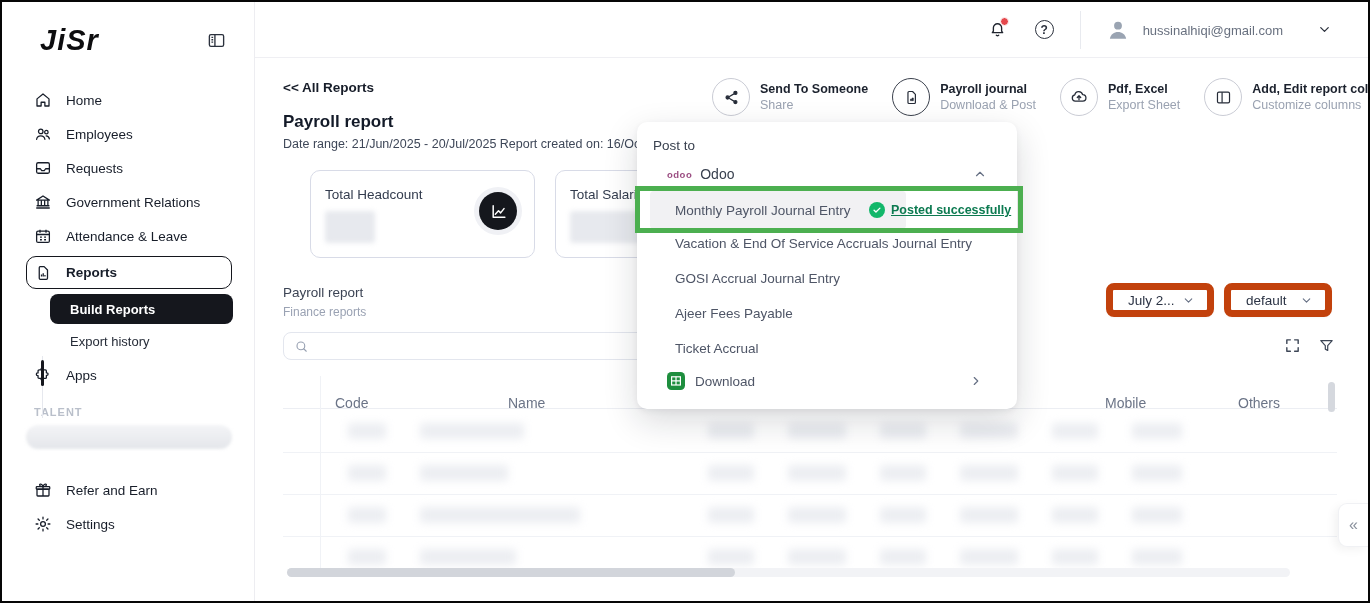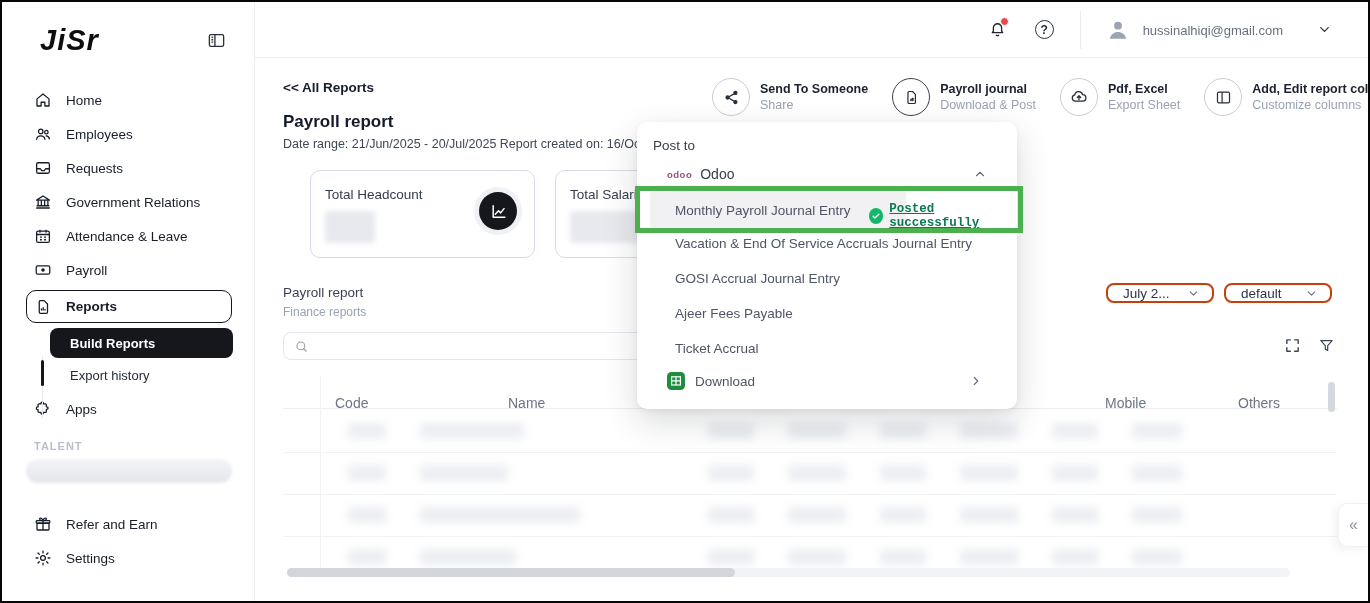--- a/index.html
+++ b/index.html
@@ -51,21 +51,21 @@
   .card { position:absolute; top:170px; width:225px; height:88px; border:1px solid #d8dbe7; border-radius:10px; background:#fff; z-index:4;margin-left:27px; }
   .card-label { margin:16px 0 0 14px; font-size:13.5px; color:#333c4e; }
   .blob { background:#e7e9ee; border-radius:3px; filter:blur(2.5px); }
   .card-blob { margin:9px 0 0 14px; height:32px; }
   .card-icon { position:absolute; right:12px; top:16px; width:48px; height:48px; border-radius:50%; background:#f0f1f5; display:grid; place-items:center; cursor:pointer; }
   .card-icon .inner { width:38px; height:38px; border-radius:50%; background:#15171d; display:grid; place-items:center; color:#fff; }
 
   
   .sec-title { position:absolute; left:283px; top:285px; font-size:13.5px; color:#3c4454; z-index:4; }
   .sec-sub { position:absolute; left:283px; top:305px; font-size:12px; color:#9aa2b3; z-index:4; }
-  .pill { position:absolute; top:283px; height:20px; border:2px solid #c2410c; border-radius:8px; background:#fff; display:flex; align-items:center; justify-content:space-between; padding:0 12px 0 15px; font-size:13.5px; color:#2b3344; cursor:pointer; z-index:6; box-shadow:0 1px 2px rgba(16,24,40,.03); }
+  .pill { position:absolute; top:283px; height:34px; border:7px solid #c2410c; border-radius:8px; background:#fff; display:flex; align-items:center; justify-content:space-between; padding:0 12px 0 15px; font-size:13.5px; color:#2b3344; cursor:pointer; z-index:6; box-shadow:0 1px 2px rgba(16,24,40,.03); }
   .pill .chev { color:#667084; }
   .tool-icon { position:absolute; top:337px; width:18px; height:18px; color:#3d4656; cursor:pointer; z-index:6; }
   .search { position:absolute; left:283px; top:332px; width:560px; height:28px; border:1px solid #e3e6ee; border-radius:8px; background:#fff; display:flex; align-items:center; gap:8px; padding:0 10px; z-index:4; }
   .search svg { color:#98a1b2; flex:0 0 auto; }
   .search input { border:none; outline:none; flex:1; font-size:13px; font-family:inherit; color:#333; background:transparent; }
   .search input::placeholder { color:#a3abbc; }
 
   
   .thead-cell { position:absolute; top:395px; font-size:14px; color:#6b7487; z-index:4; }
   .thead-border { position:absolute; left:283px; top:408px; width:1054px; height:1px; background:#eceef3; z-index:4; }
@@ -79,21 +79,21 @@
   .collapse-tab { position:absolute; left:1338px; top:503px; width:30px; height:44px; background:#fff; border:1px solid #f0f1f4; border-right:none; border-radius:9px 0 0 9px; box-shadow:-4px 3px 10px rgba(0,0,0,.05); display:grid; place-items:center; font-size:16px; color:#8a919d; cursor:pointer; z-index:7; }
 
   
   .menu { position:absolute; left:637px; top:122px; width:380px; height:287px; background:#fff; border-radius:10px; box-shadow:0 12px 34px rgba(18,24,40,.16), 0 2px 6px rgba(18,24,40,.06); z-index:30; }
   .menu-title { position:absolute; left:16px; top:16px; font-size:13.5px; color:#39414f; }
   .odoo-row { position:absolute; left:30px; top:44px; right:30px; display:flex; align-items:center; cursor:pointer; }
   .odoo-logo { font-size:9.5px; font-weight:800; letter-spacing:.5px; color:#9b4d82; }
   .odoo-name { font-size:14px; color:#39414f; margin-left:8px; flex:1; }
   .odoo-row .chev { color:#667084; }
   .hl-row { position:absolute; left:13px; top:69px; width:256px; height:38px; background:#f1f1f3; border-radius:4px; display:flex; align-items:center; padding-left:25px; font-size:13.5px; color:#4e5566; cursor:pointer; }
-  .status { position:absolute; left:232px; top:80px; display:flex; align-items:center; gap:6px; cursor:pointer;font-family:Liberation Mono, monospace; }
+  .status { position:absolute; left:232px; top:80px; display:flex; align-items:center; gap:6px; cursor:pointer; }
   .check-circle { width:16px; height:16px; border-radius:50%; background:#12b76a; display:grid; place-items:center; color:#fff; }
   .status-text { font-size:12.5px; font-weight:700; color:#0c7a50; text-decoration:underline; }
   .menu-item { position:absolute; left:38px; font-size:13.5px; color:#4e5566; cursor:pointer; white-space:nowrap; }
   .dl-row { position:absolute; left:30px; top:371px; right:34px; top:250px; display:flex; align-items:center; gap:10px; cursor:pointer; }
   .sheets-badge { width:18px; height:18px; flex:0 0 18px; }
   .dl-label { font-size:13.5px; color:#4e5566; flex:1; }
   .dl-row .chev { color:#667084; }
   .annotation { position:absolute; left:635px; top:186px; width:388px; height:47px; border:5px solid #4caf50; z-index:40; pointer-events:none; }
 
   svg { display:block; }
@@ -152,29 +152,20 @@
       <span>Government Relations</span>
     </div>
     <div class="nav-item">
       <span class="ic">
           <svg width="18" height="18" viewBox="0 0 24 24" fill="none" stroke="currentColor" stroke-width="1.7">
             <rect x="3.5" y="5.5" width="17" height="15" rx="2"></rect>
             <path d="M3.5 10h17M8 3.5v4M16 3.5v4M8 13.5h2.5M13.5 13.5h2.5M8 17h2.5M13.5 17h2.5"></path>
           </svg>
         </span>
       <span>Attendance &amp; Leave</span>
-    </div>
-    <div class="nav-item">
-      <span class="ic">
-          <svg width="18" height="18" viewBox="0 0 24 24" fill="none" stroke="currentColor" stroke-width="1.7">
-            <rect x="3" y="6.5" width="18" height="11" rx="2"></rect>
-            <circle cx="12" cy="12" r="2.4" fill="currentColor" stroke="none"></circle>
-          </svg>
-        </span>
-      <span>Payroll</span>
     </div>
 
     <div class="nav-sel-box">
       <div class="nav-item" style="font-weight:600;">
         <span class="ic">
             <svg width="18" height="18" viewBox="0 0 24 24" fill="none" stroke="currentColor" stroke-width="1.7" stroke-linejoin="round">
               <path d="M8 3.5h5.5L18 8v11a1.5 1.5 0 0 1-1.5 1.5h-8A1.5 1.5 0 0 1 7 19V5a1.5 1.5 0 0 1 1-1.5z"></path>
               <path d="M10 16.5v-2.5M12.3 16.5v-4.3M14.6 16.5v-1.7"></path>
             </svg>
           </span>

